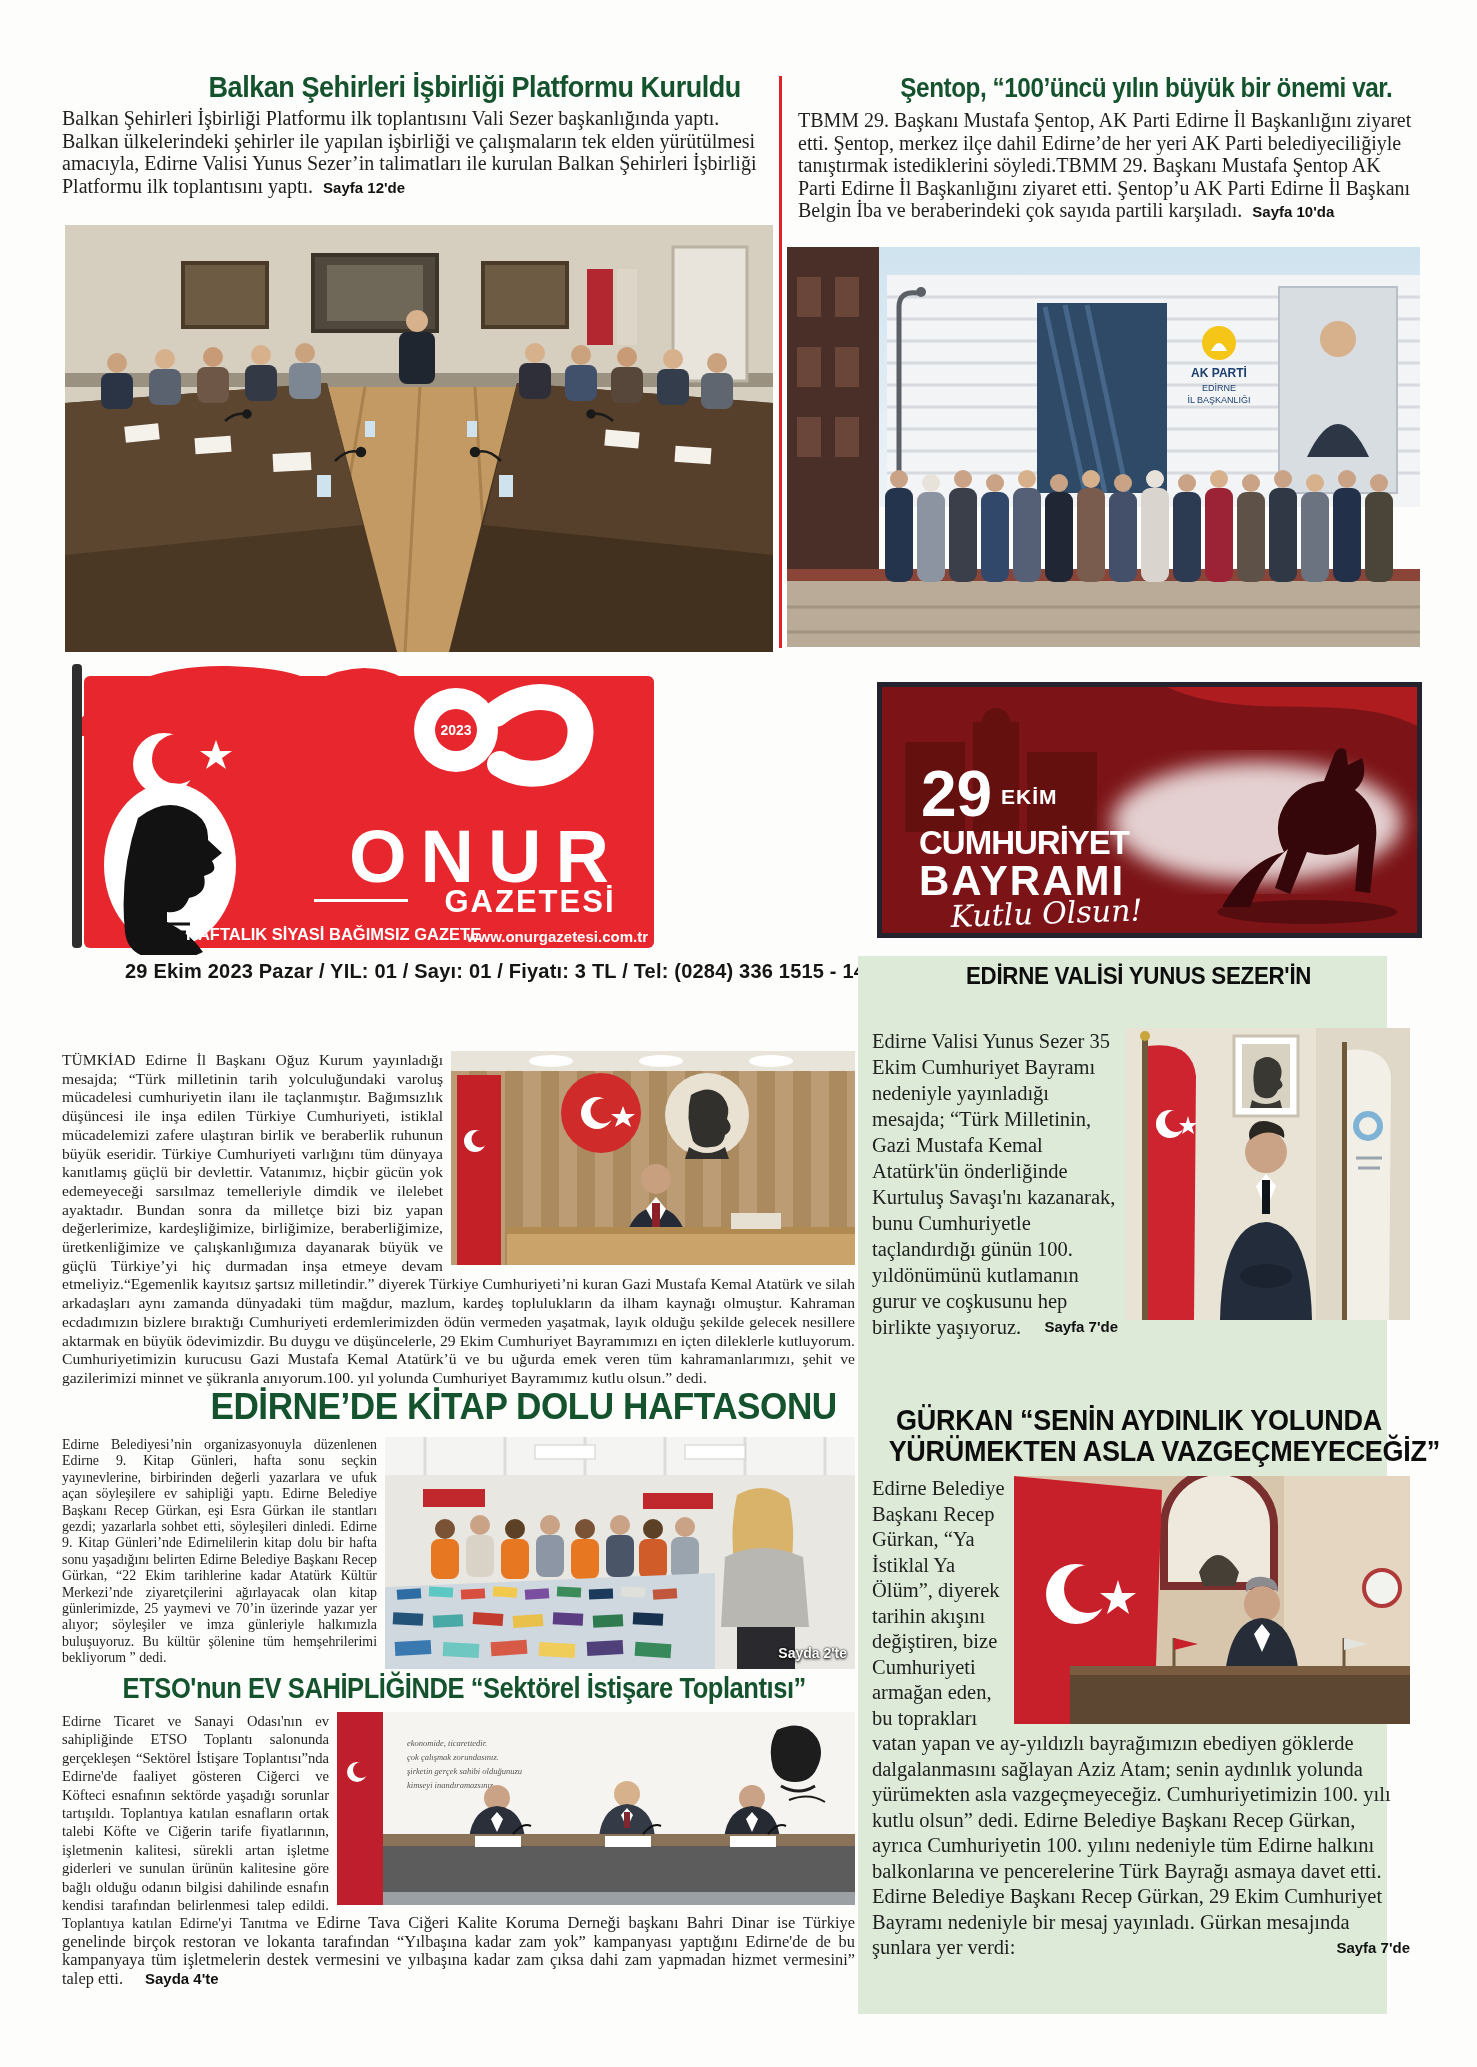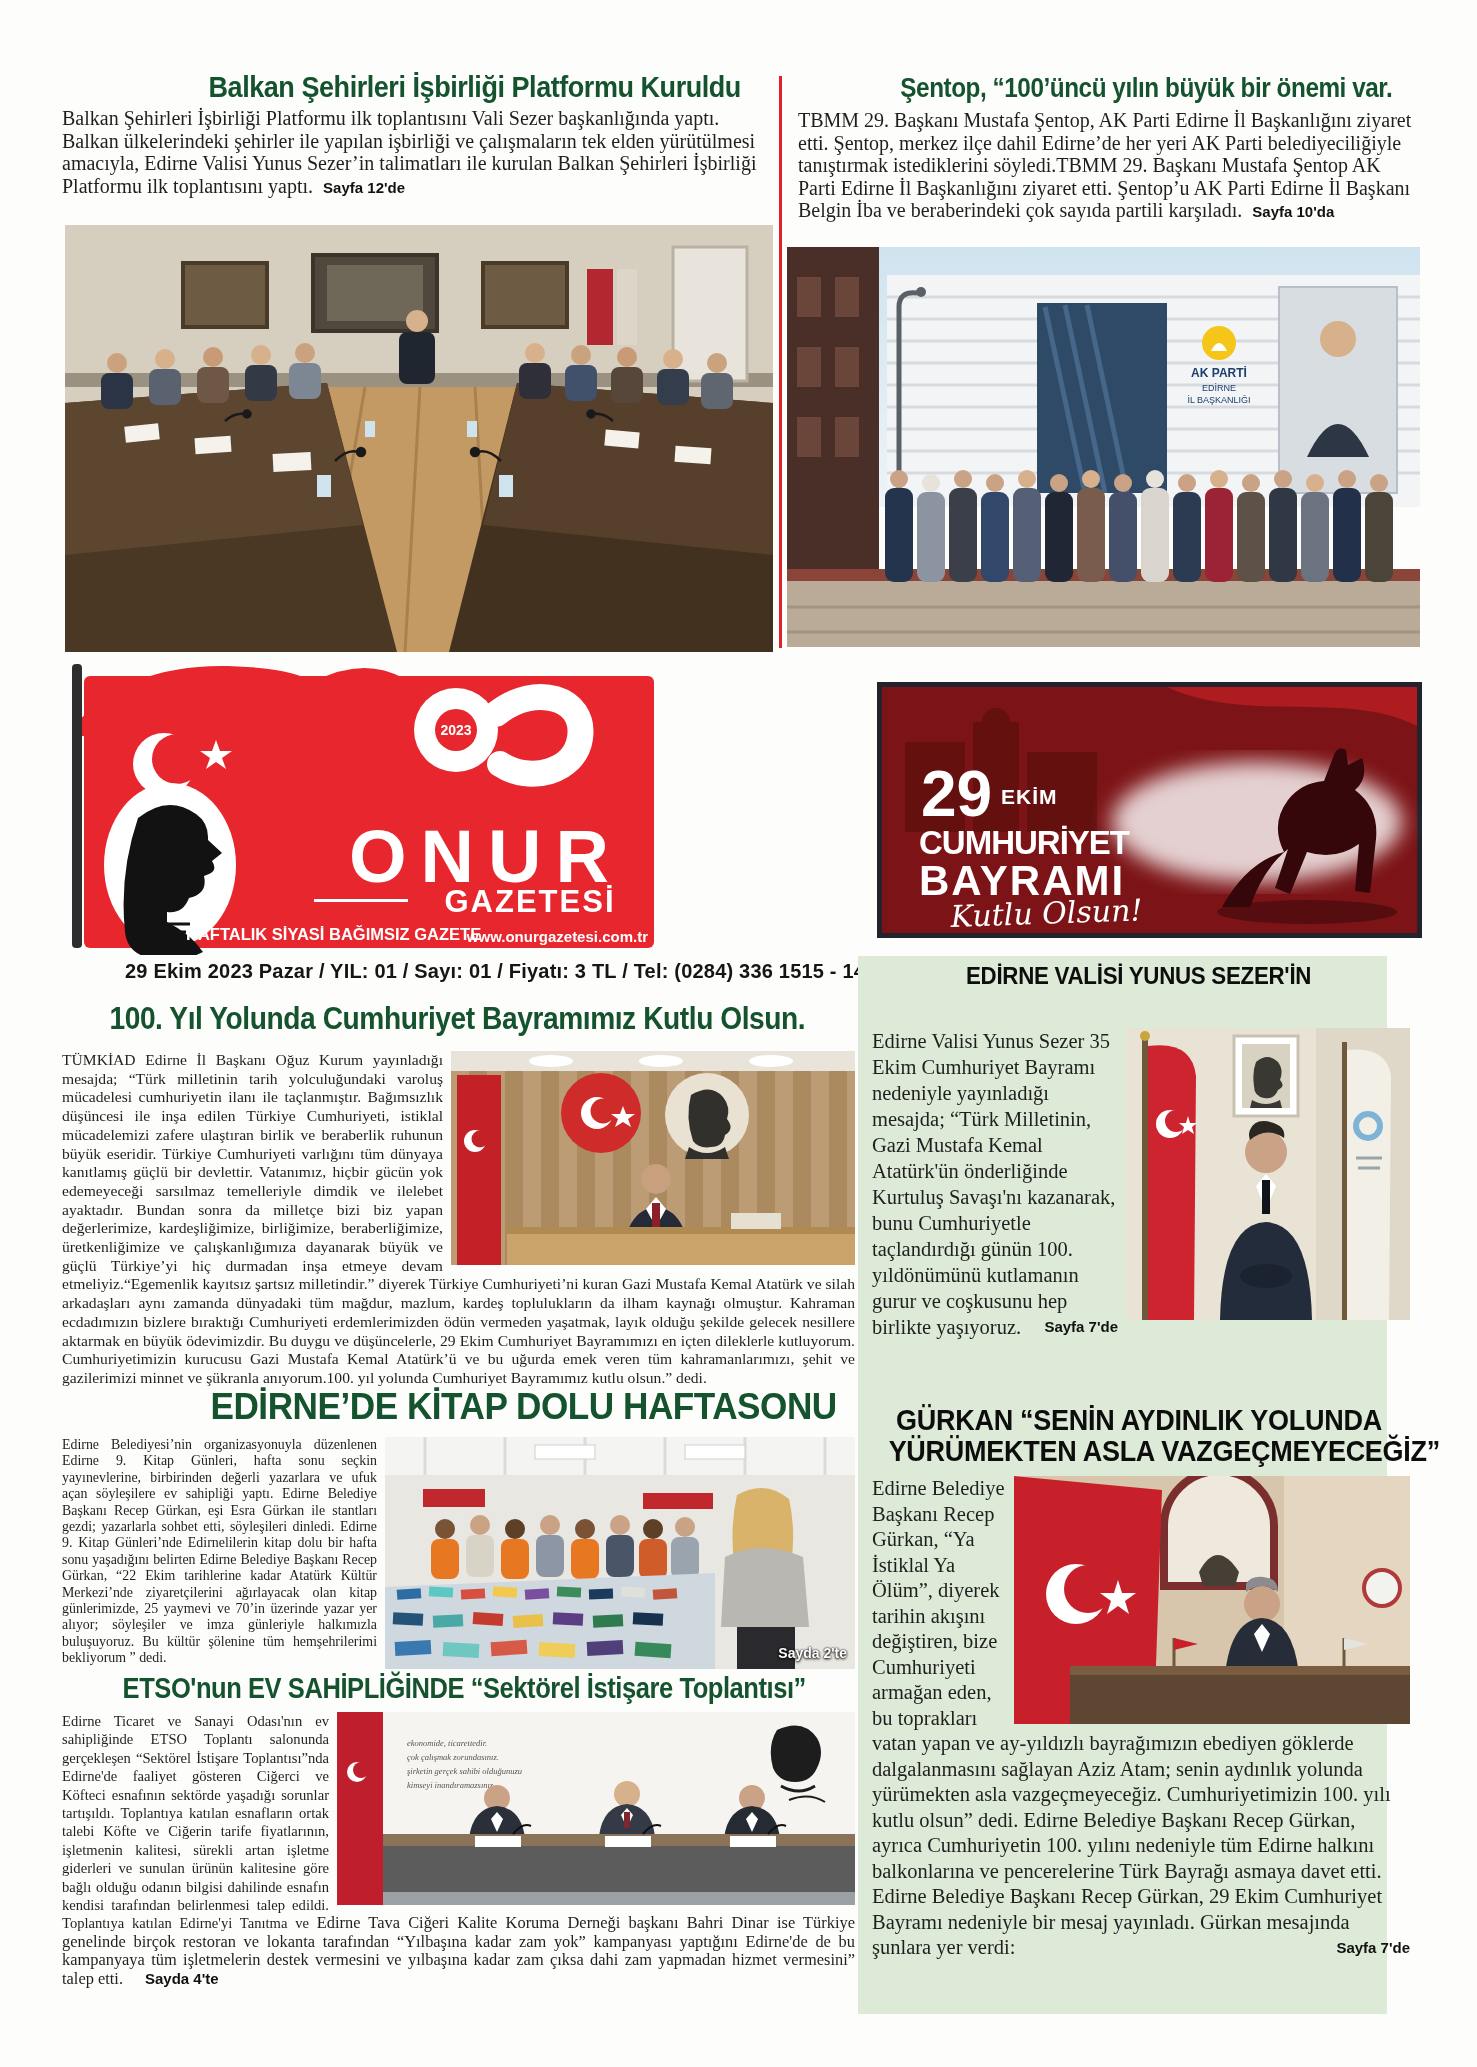--- a/index.html
+++ b/index.html
@@ -287,23 +287,20 @@
       <g fill="#ffffff" font-family="Liberation Sans,sans-serif" font-weight="bold">
         <text x="44" y="134" font-size="64">29</text>
         <text x="124" y="122" font-size="21" letter-spacing="1">EKİM</text>
         <text x="42" y="172" font-size="33" letter-spacing="-1">CUMHURİYET</text>
         <text x="42" y="213" font-size="42" letter-spacing="2">BAYRAMI</text>
       </g>
       <text x="74" y="245" font-family="DejaVu Serif,serif" font-style="italic" font-size="30" fill="#fff" transform="rotate(-2 74 245)">Kutlu Olsun!</text>
     </svg>
   </div>
 
-  <div class="abs hl" style="left:58px;top:1000px;width:795px;font-size:32px;">
-    <span class="cond" style="transform:scaleX(.88);">100. Yıl Yolunda Cumhuriyet Bayramımız Kutlu Olsun.</span>
-  </div>
   <div class="abs jt" style="left:62px;top:1051px;width:793px;font-size:15.6px;line-height:18.7px;">
     <div class="ph">
       <svg width="404" height="214" viewBox="0 0 404 214" role="img">
         <defs>
             <pattern id="wood" width="36" height="214" patternUnits="userSpaceOnUse">
           <rect width="18" height="214" fill="#bb9c74"></rect>
               <rect x="18" width="18" height="214" fill="#ab8a60"></rect>
         </pattern>
           </defs>
         <rect width="404" height="214" fill="url(#wood)"></rect>

